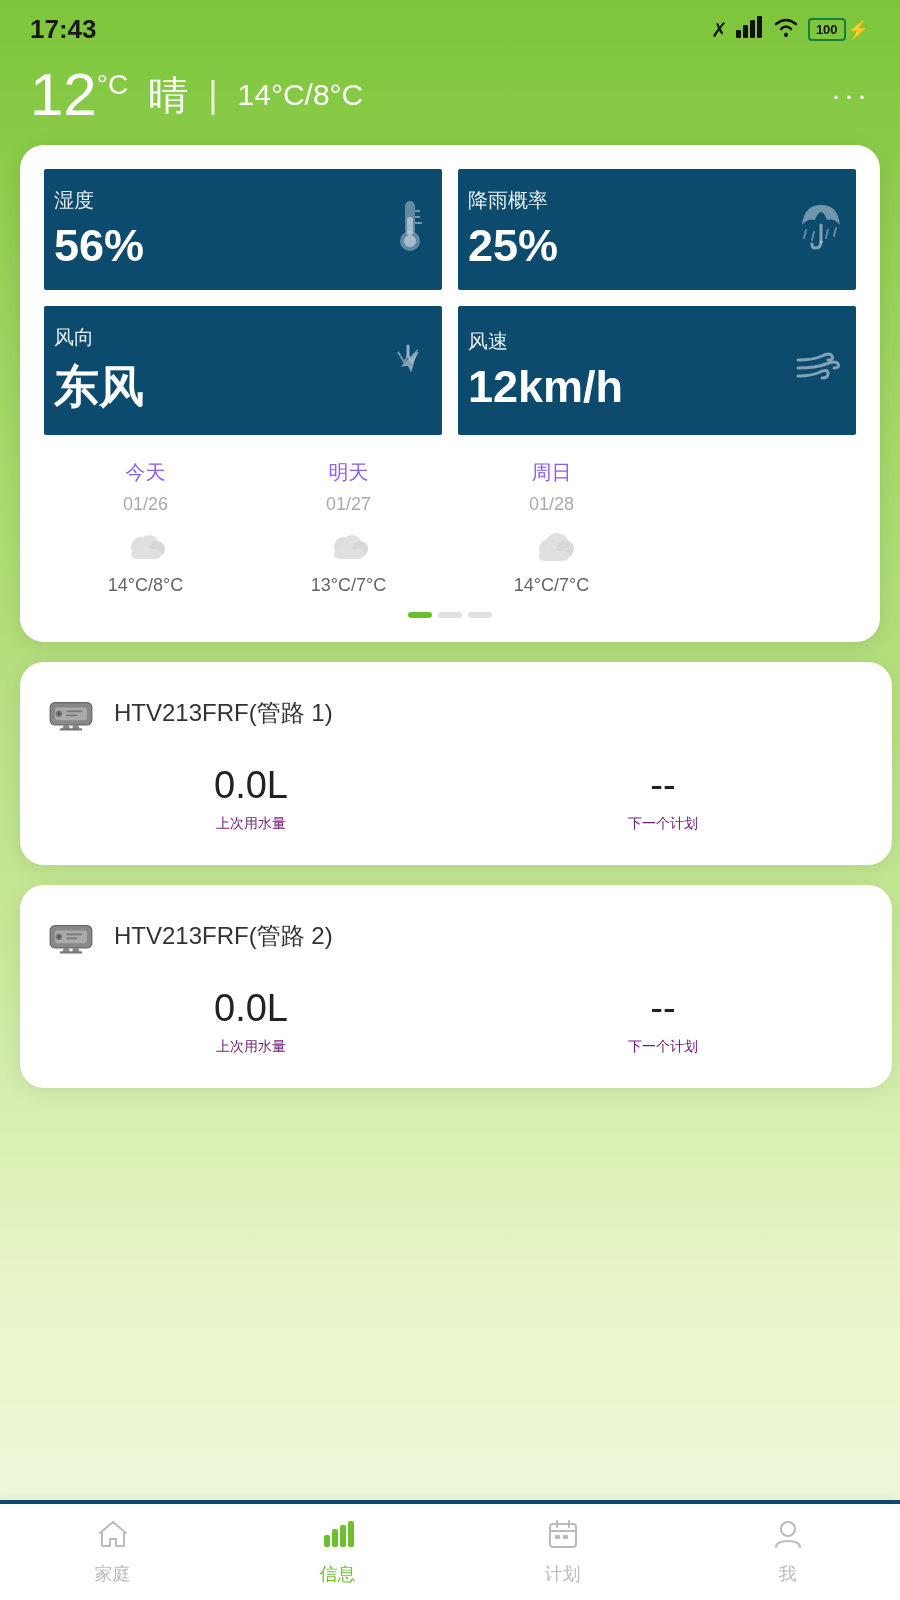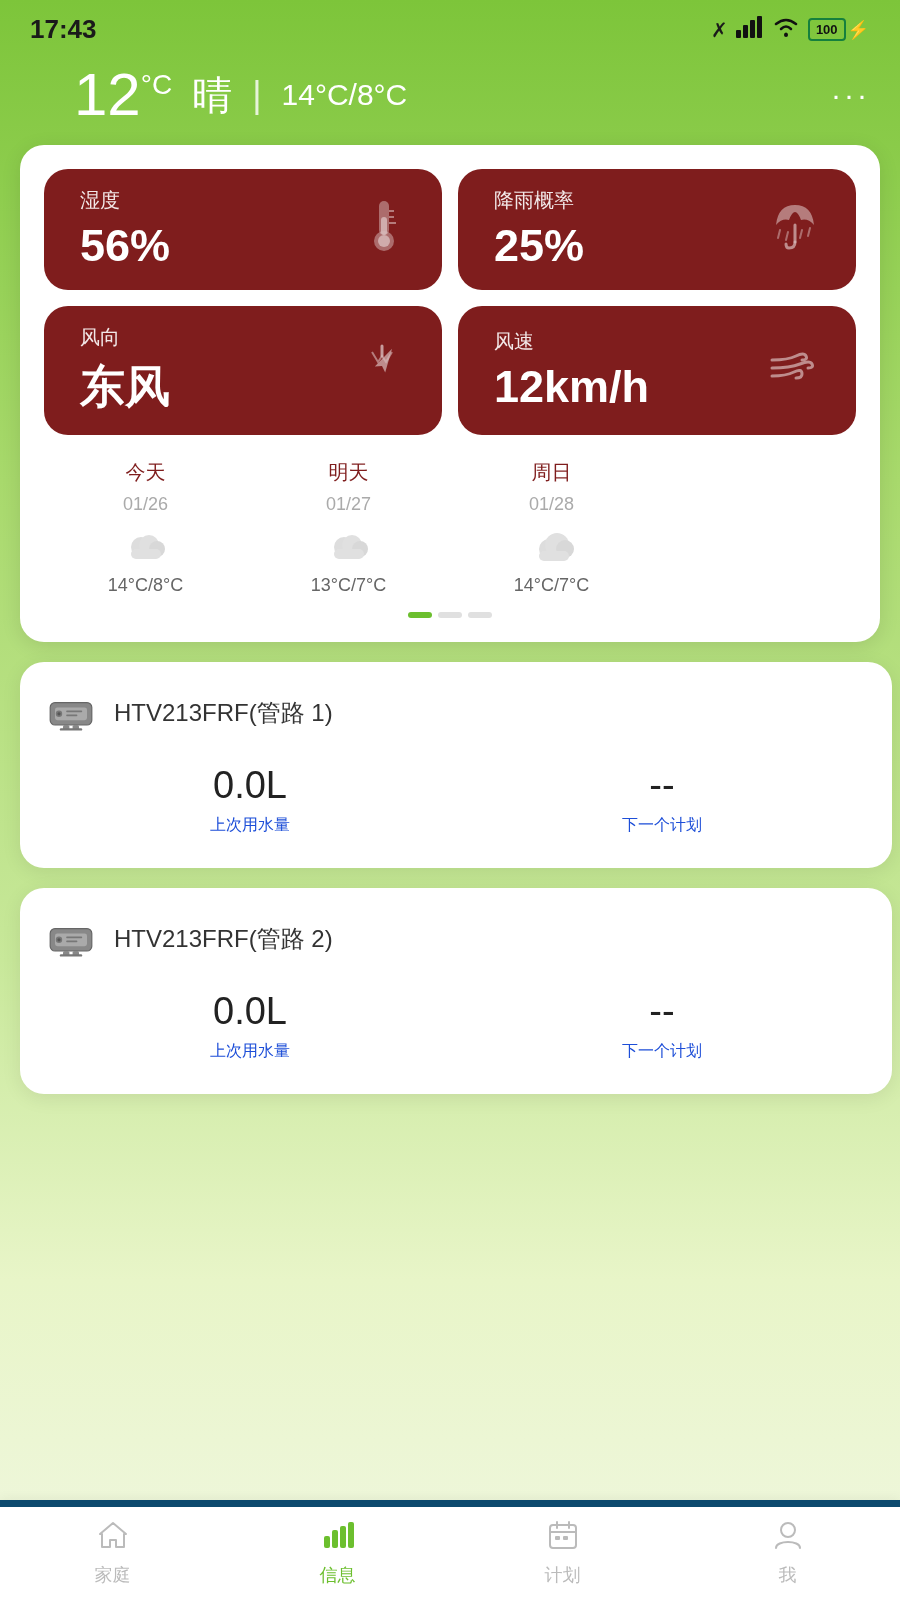--- a/index.html
+++ b/index.html
@@ -35,21 +35,20 @@
       font-size: 20px;
       color: #1a1a1a;
     }
 
     
     .weather-header {
       padding: 10px 30px 20px 30px;
       display: flex;
       align-items: center;
       justify-content: space-between;
-      margin-left: 44px;
     }
     .weather-main-info {
       display: flex;
       align-items: center;
       gap: 20px;
     }
     .temp-big {
       font-size: 60px;
       font-weight: 300;
       color: white;
@@ -92,23 +91,23 @@
     }
 
     
     .stats-grid {
       display: grid;
       grid-template-columns: 1fr 1fr;
       gap: 16px;
       margin-bottom: 24px;
     }
     .stat-card {
-      background: #7f1d1d;
-      border-radius: 24px;
-      padding: 18px 36px;
+      background: #0c4a6e;
+      border-radius: 2px;
+      padding: 18px 10px;
       display: flex;
       align-items: center;
       justify-content: space-between;
       color: white;
       min-height: 110px;
     }
     .stat-content {
       display: flex;
       flex-direction: column;
       gap: 6px;
@@ -136,21 +135,21 @@
     }
     .forecast-item {
       display: flex;
       flex-direction: column;
       align-items: center;
       gap: 8px;
       padding: 0 8px;
     }
     .forecast-day {
       font-size: 20px;
-      color: #7f1d1d;
+      color: #8b5cf6;
       font-weight: 400;
       font-family: Liberation Serif, serif;
     }
     .forecast-date {
       font-size: 18px;
       color: #aaa;
     }
     .forecast-icon {
       font-size: 36px;
       height: 44px;
@@ -216,36 +215,36 @@
       text-align: center;
       padding-bottom: 8px;
     }
     .device-stat-value {
       font-size: 38px;
       font-weight: 400;
       color: #222;
       margin-bottom: 8px;
     }
     .device-stat-label {
-      font-size: 16px;
-      color: #1d4ed8;
+      font-size: 14px;
+      color: #701a75;
     }
 
     
     .bottom-nav {
       position: fixed;
       bottom: 0;
       left: 0;
       width: 900px;
       height: 100px;
       background: white;
       display: flex;
       justify-content: space-around;
       align-items: center;
-      border-top: 7px solid #0c4a6e;
+      border-top: 4px solid #0c4a6e;
       box-shadow: 0 -2px 10px rgba(0,0,0,0.05);
     }
     .nav-item {
       display: flex;
       flex-direction: column;
       align-items: center;
       gap: 6px;
       cursor: pointer;
       flex: 1;
     }

